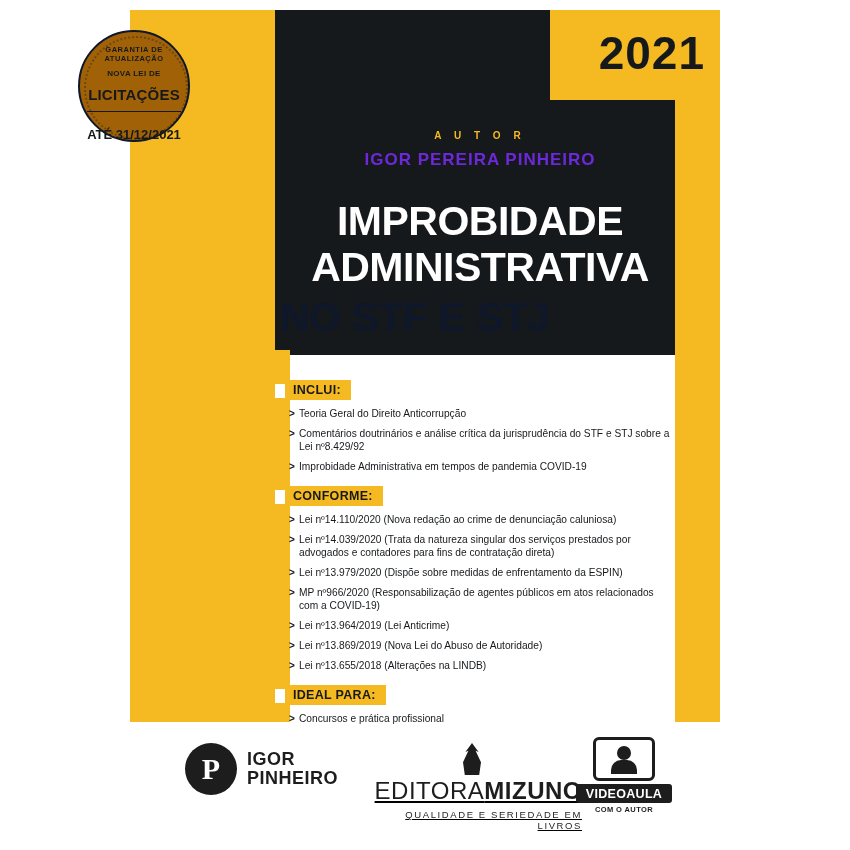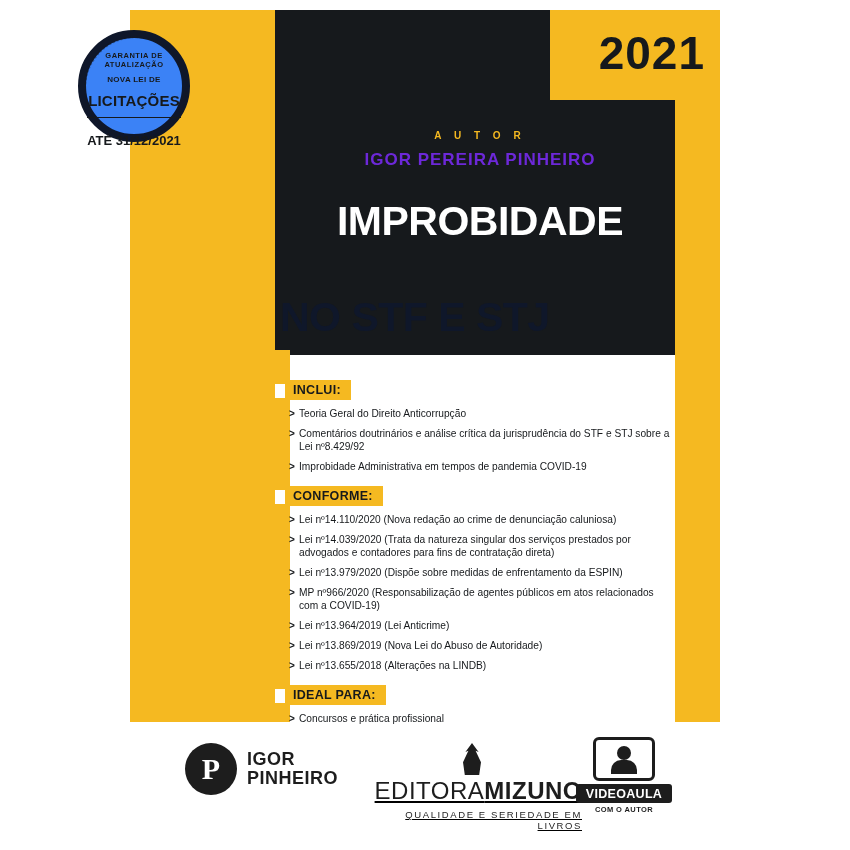--- a/index.html
+++ b/index.html
@@ -86,22 +86,22 @@
   }
 
   
   .seal {
     position: absolute;
     left: 78px;
     top: 30px;
     width: 112px;
     height: 112px;
     border-radius: 50%;
-    background: #3b82f6;
-    border: 8px solid #0f172a;
+    background: #a16207;
+    border: 2px solid #0f172a;
     box-sizing: border-box;
     text-align: center;
     color: #16191c;
     z-index: 12;
   }
   .seal .s1 {
     font-size: 7.5px;
     font-weight: bold;
     letter-spacing: 0.5px;
     margin-top: 13px;
@@ -383,20 +383,21 @@
     <div class="year-strip"></div>
     <div class="left-yellow"></div>
 
     <div class="year-block">
       <div class="year-text">2021</div>
     </div>
 
     <div class="author-label">A U T O R</div>
     <div class="author-name">IGOR PEREIRA PINHEIRO</div>
     <div class="title-1">IMPROBIDADE</div>
+    <div class="title-2">ADMINISTRATIVA</div>
     <div class="title-3">NO STF E STJ</div>
 
     <div class="content">
 
       <div class="sec">
         <div class="sec-head-wrap">
           <span class="tick"></span>
           <span class="sec-head">INCLUI:</span>
         </div>
         <ul class="bullets">

